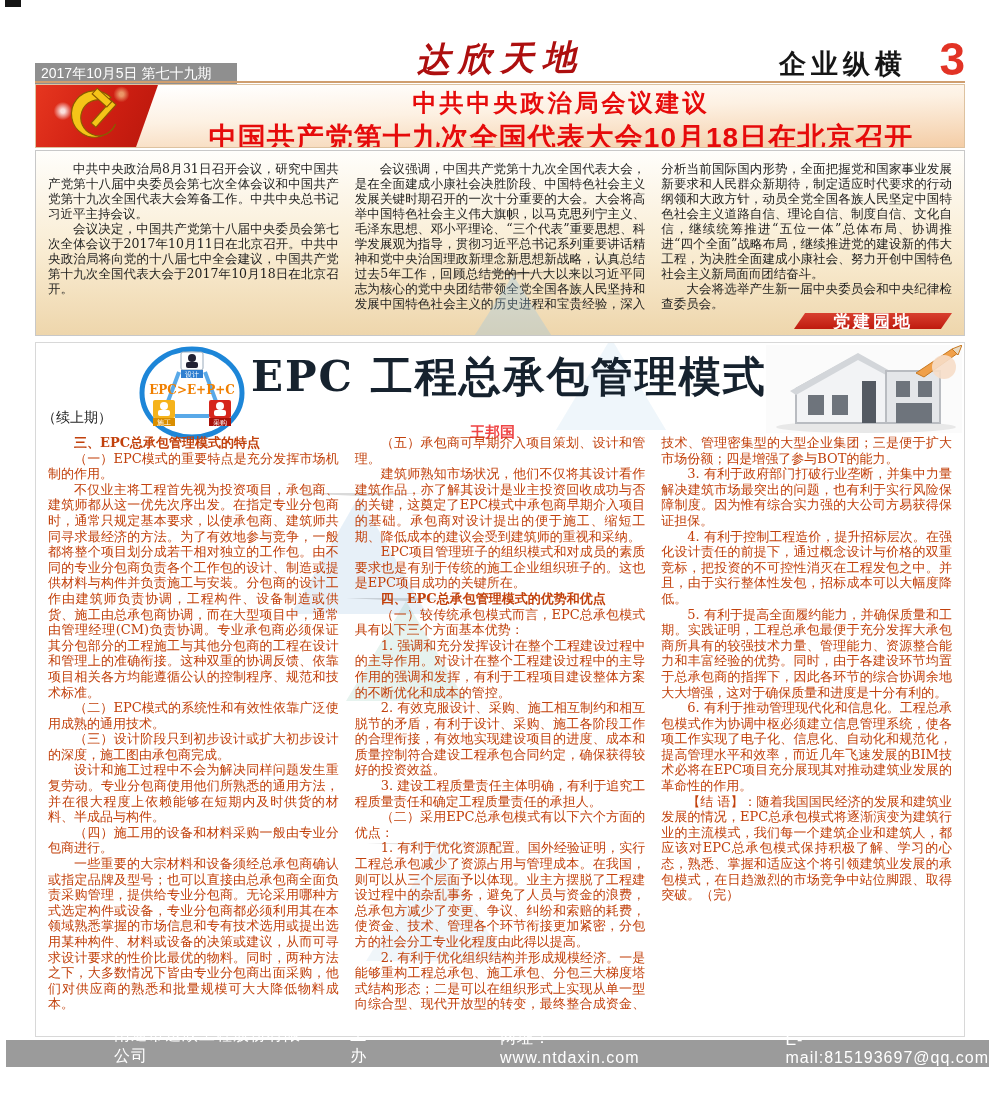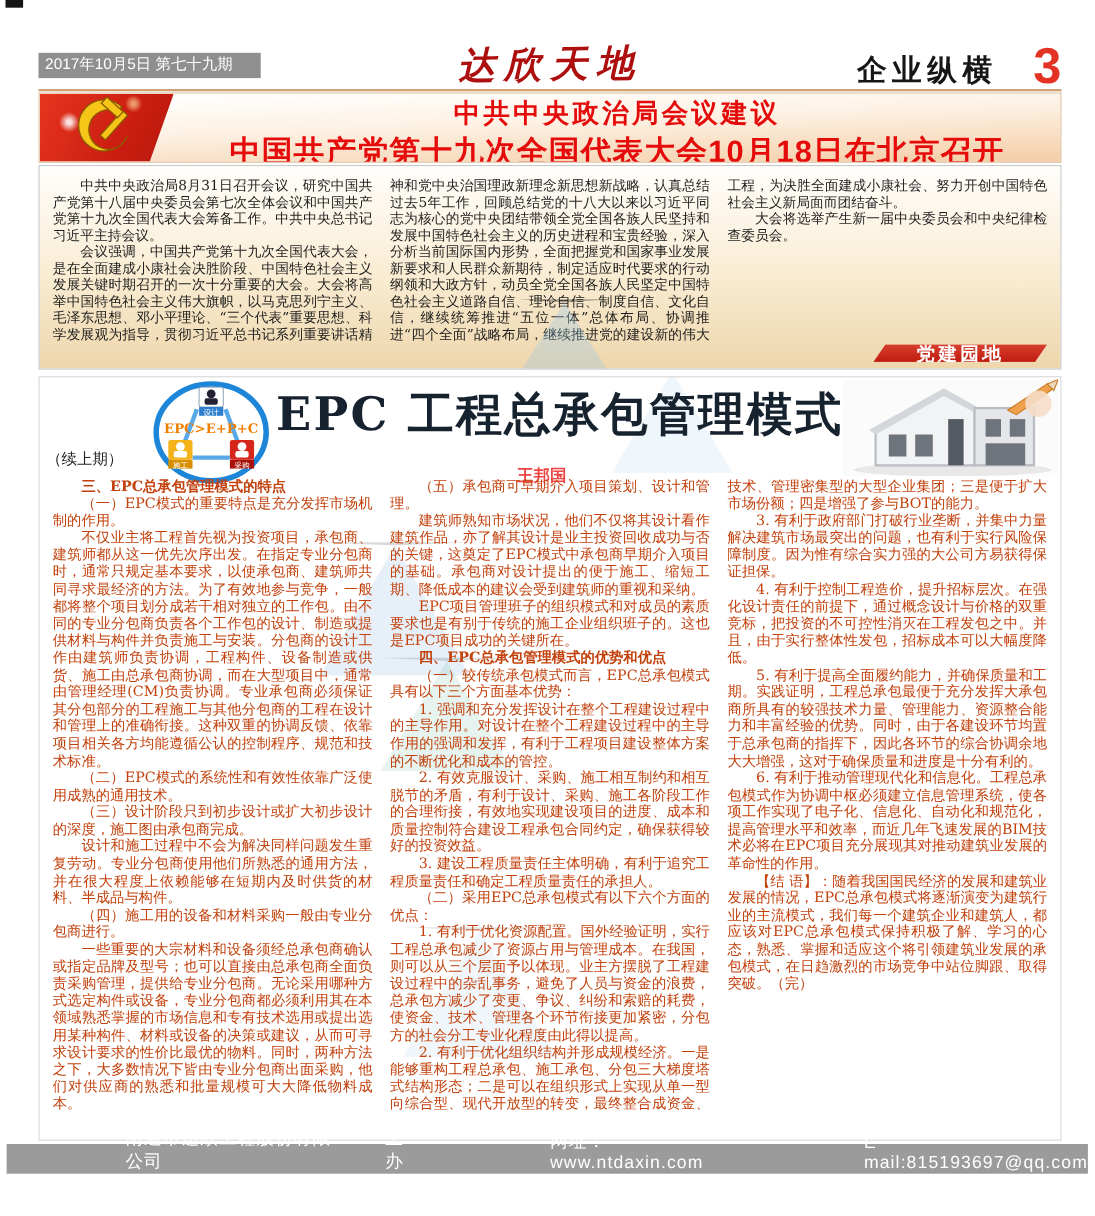--- a/index.html
+++ b/index.html
@@ -6,21 +6,21 @@
   html,body { background:#ffffff; }
   .page {
     position:relative; width:995px; height:1105px; background:#fff;
     font-family:"DejaVu Serif", serif; overflow:hidden;
   }
   .reg-mark { position:absolute; left:5px; top:0; width:16px; height:7px; background:#151515; }
 
   
   .header { position:absolute; left:35px; right:30px; top:40px; height:42px; }
   .date-box {
-    position:absolute; left:0; top:8px; background:#8f8f8f; color:#fff;
+    position:absolute; left:0; top:23px; background:#8f8f8f; color:#fff;
     font-family:"Liberation Sans", sans-serif; font-size:14px; padding:2px 26px 3px 6px;
     white-space:nowrap;
   }
   .masthead {
     position:absolute; left:50%; transform:translateX(-50%) rotate(-1deg); top:-4px;
     color:#ad0f0f; font-family:"DejaVu Serif", serif; font-style:italic; font-weight:bold;
     font-size:34px; letter-spacing:8px; white-space:nowrap;
   }
   .section-title {
     position:absolute; right:58px; top:6px; color:#161616; font-weight:bold;
@@ -144,20 +144,21 @@
     <div class="banner-text">
       <div class="banner-line1">中共中央政治局会议建议</div>
       <div class="banner-line2">中国共产党第十九次全国代表大会10月18日在北京召开</div>
     </div>
   </div>
 
   <div class="news-box">
     <div class="news-flow flow">
       <div>
           <p>中共中央政治局8月31日召开会议，研究中国共产党第十八届中央委员会第七次全体会议和中国共产党第十九次全国代表大会筹备工作。中共中央总书记习近平主持会议。</p>
+          <p>会议决定，中国共产党第十八届中央委员会第七次全体会议于2017年10月11日在北京召开。中共中央政治局将向党的十八届七中全会建议，中国共产党第十九次全国代表大会于2017年10月18日在北京召开。</p>
           <p>会议强调，中国共产党第十九次全国代表大会，是在全面建成小康社会决胜阶段、中国特色社会主义发展关键时期召开的一次十分重要的大会。大会将高举中国特色社会主义伟大旗帜，以马克思列宁主义、毛泽东思想、邓小平理论、“三个代表”重要思想、科学发展观为指导，贯彻习近平总书记系列重要讲话精神和党中央治国理政新理念新思想新战略，认真总结过去5年工作，回顾总结党的十八大以来以习近平同志为核心的党中央团结带领全党全国各族人民坚持和发展中国特色社会主义的历史进程和宝贵经验，深入分析当前国际国内形势，全面把握党和国家事业发展新要求和人民群众新期待，制定适应时代要求的行动纲领和大政方针，动员全党全国各族人民坚定中国特色社会主义道路自信、理论自信、制度自信、文化自信，继续统筹推进“五位一体”总体布局、协调推进“四个全面”战略布局，继续推进党的建设新的伟大工程，为决胜全面建成小康社会、努力开创中国特色社会主义新局面而团结奋斗。</p>
           <p>大会将选举产生新一届中央委员会和中央纪律检查委员会。</p>
         </div>
 
     </div>
     <div class="wm-tri tri-news"></div>
     <div class="badge">党建园地</div>
   </div>
 
   <div class="epc-box">

